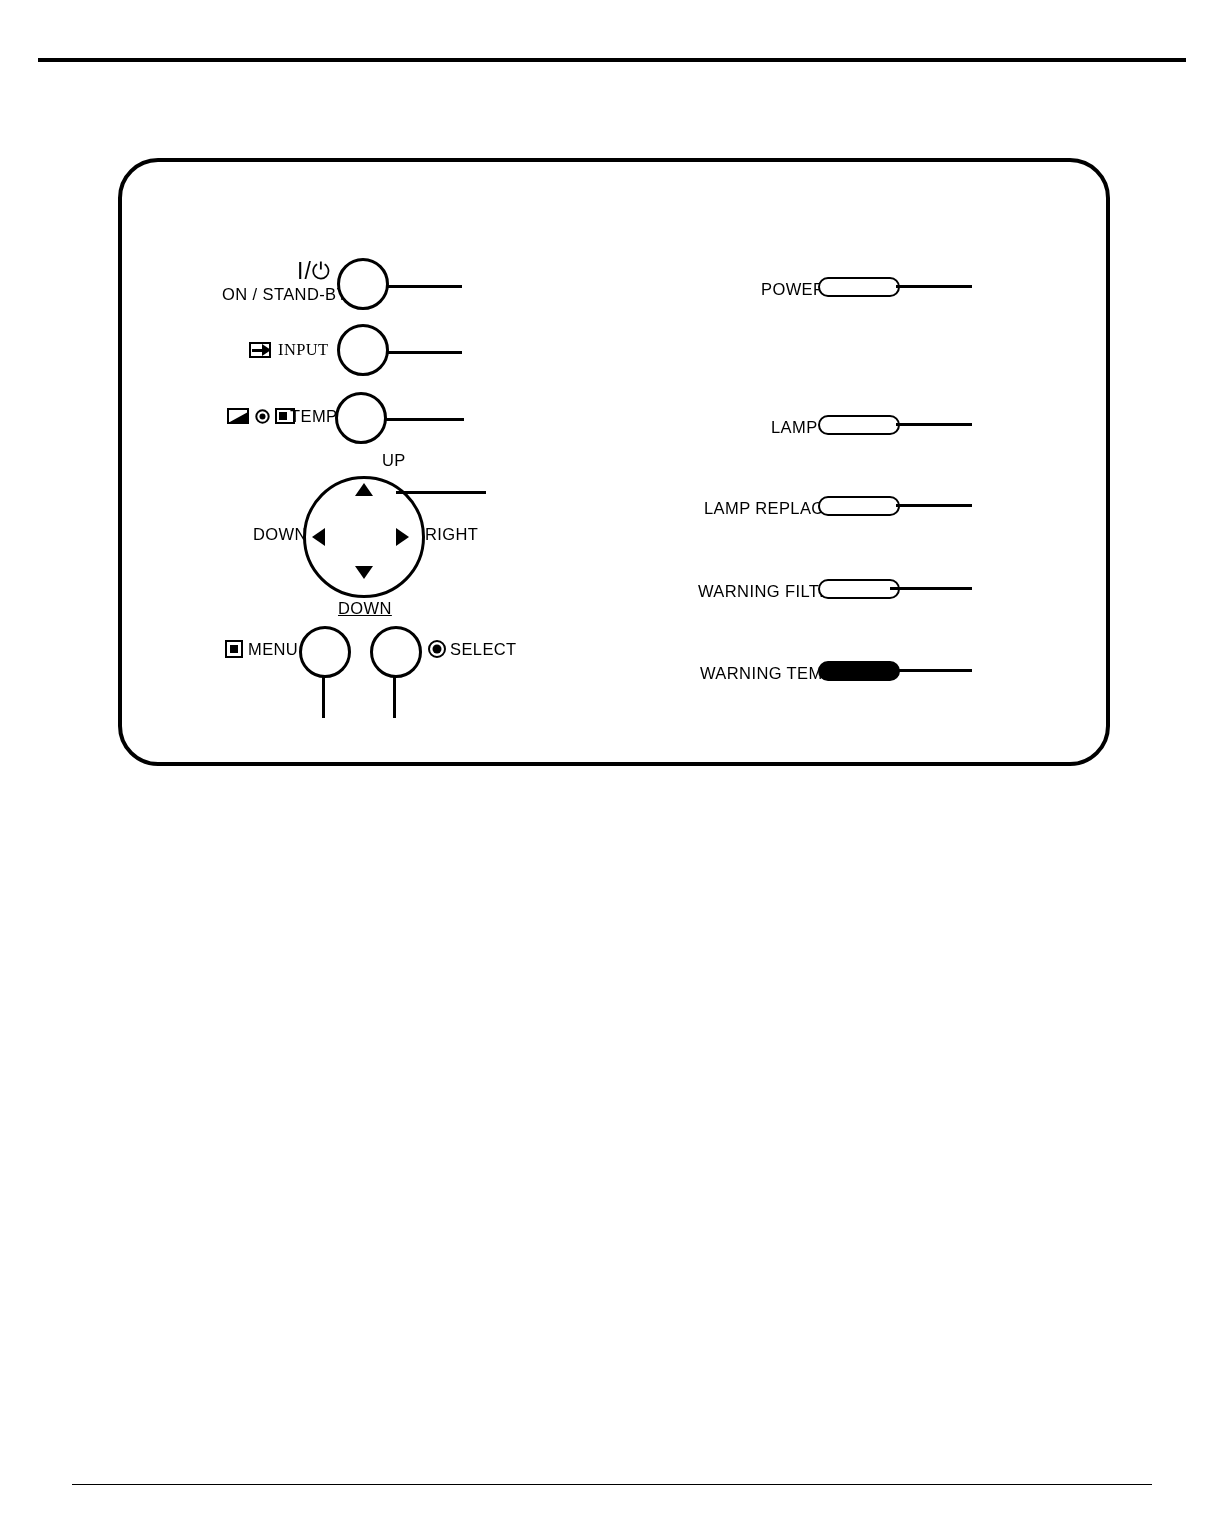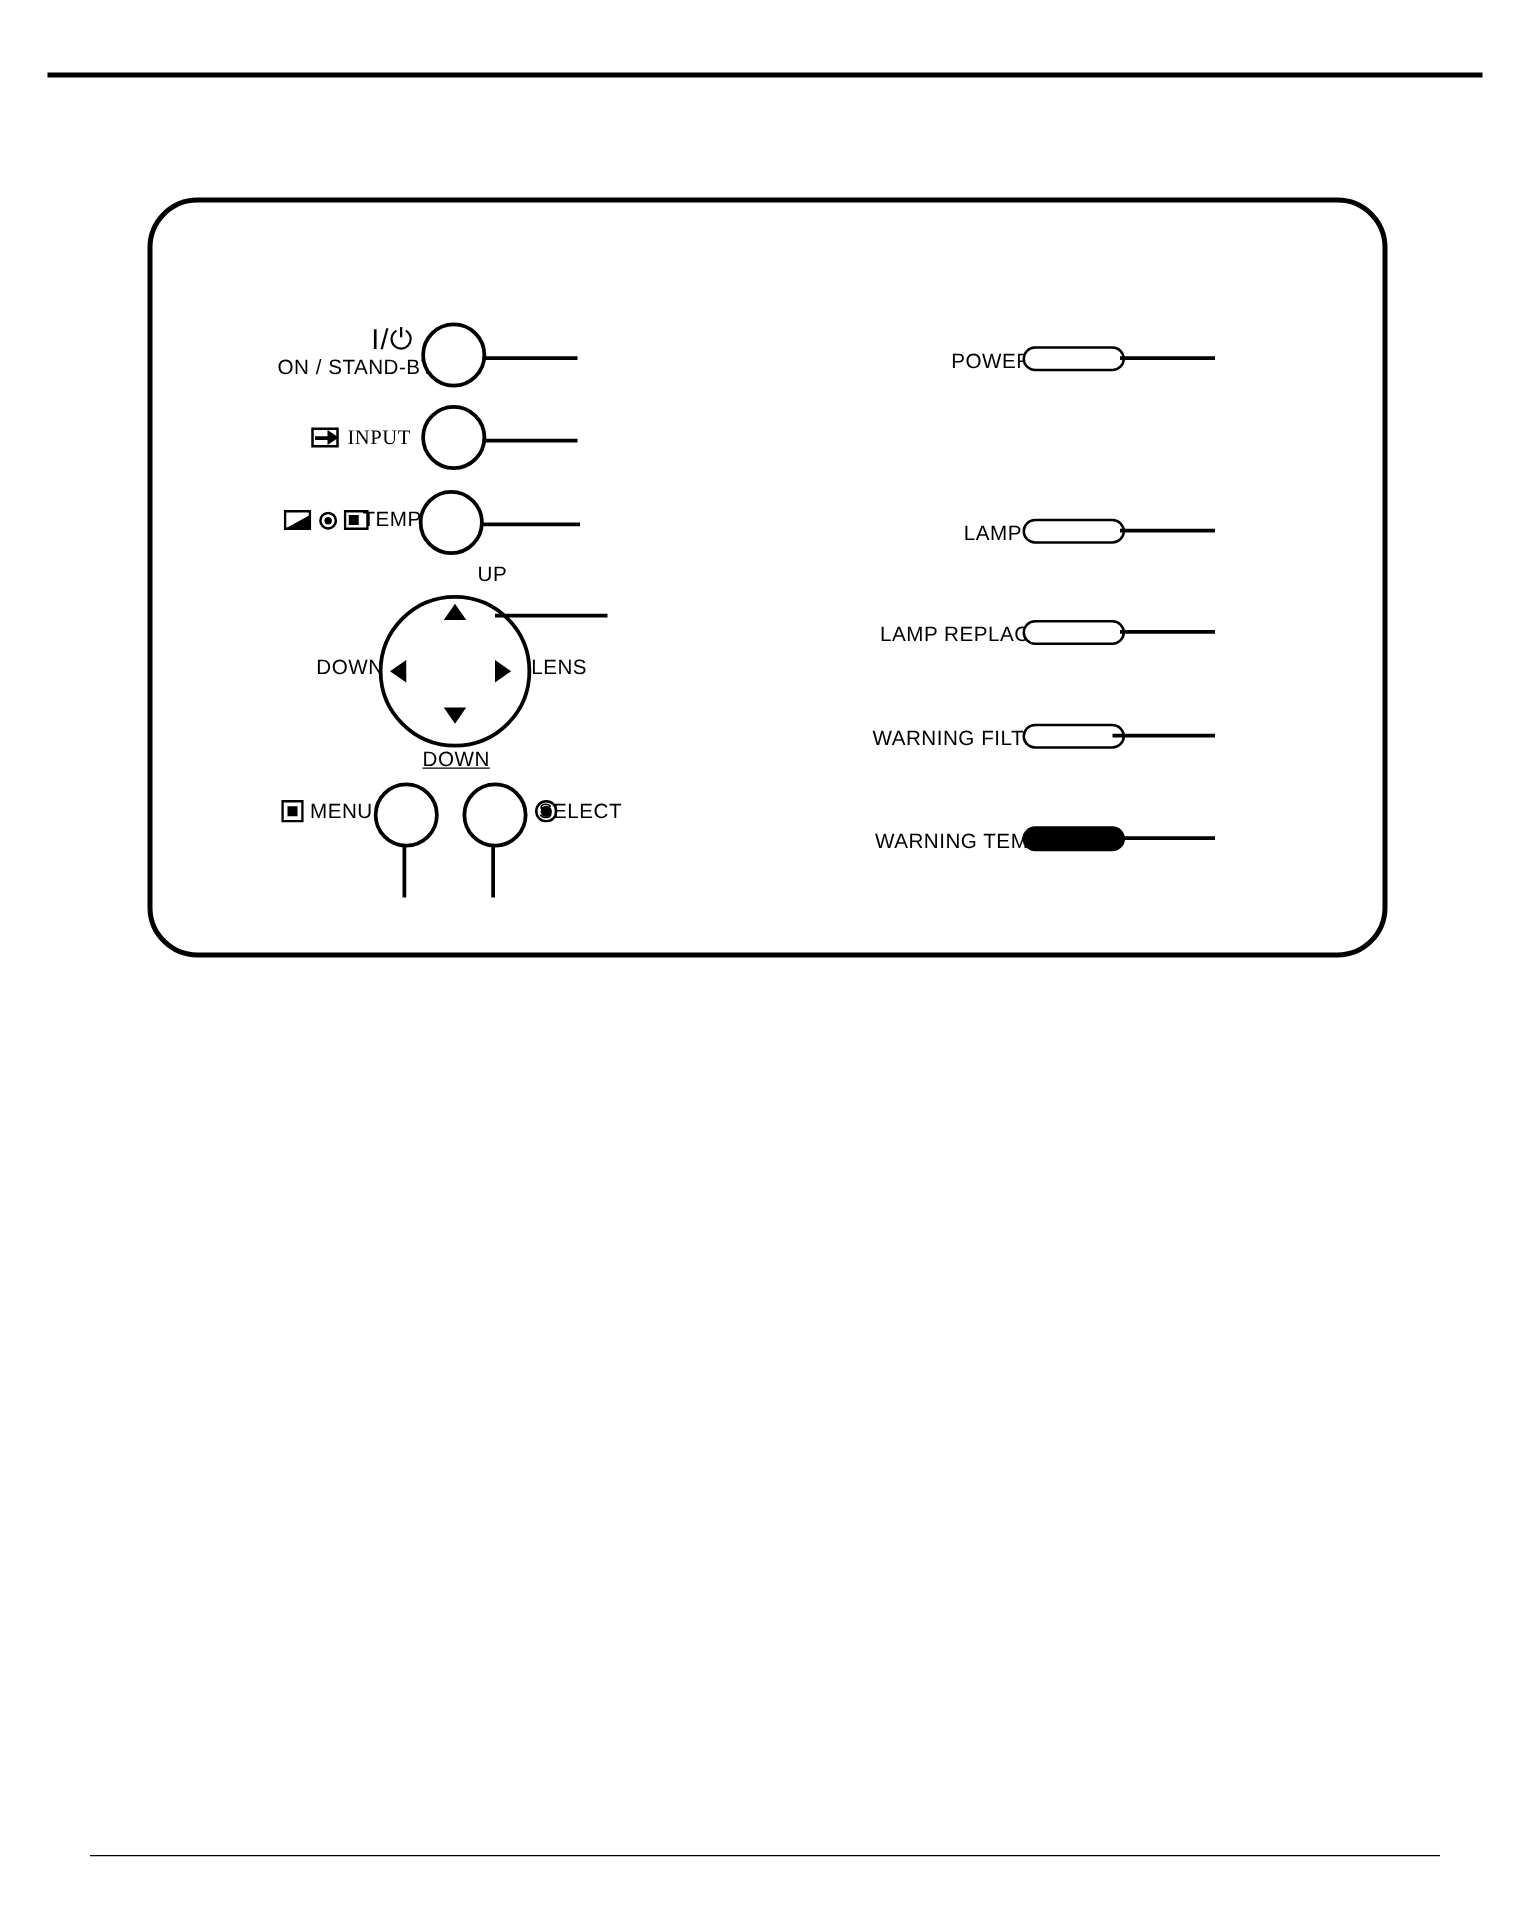--- a/index.html
+++ b/index.html
@@ -177,21 +177,21 @@
     <rect x="1" y="1" width="18" height="14" fill="none" stroke="#000" stroke-width="2"></rect>
     <rect x="4" y="4" width="8" height="8" fill="#000"></rect>
   </svg>
 </div>
 <div class="lbl" style="left:290px; top:408px;">TEMP</div>
 <div class="btn-circle" style="left:335px; top:392px; width:52px; height:52px;"></div>
 <div class="lead" style="left:384px; top:418px; width:80px;"></div>
 
 <div class="lbl" style="left:351px; top:452px;margin-left:31px;">UP</div>
 <div class="lbl" style="left:253px; top:526px;">DOWN</div>
-<div class="lbl" style="left:425px; top:526px;">LENS</div>
+<div class="lbl" style="left:425px; top:526px;">RIGHT</div>
 <div class="lbl" style="left:338px; top:600px;text-decoration:underline;">DOWN</div>
 
 <div class="dpad"></div>
 <div class="tri tri-up" style="left:355px; top:483px;"></div>
 <div class="tri tri-down" style="left:355px; top:566px;"></div>
 <div class="tri tri-left" style="left:312px; top:528px;"></div>
 <div class="tri tri-right" style="left:396px; top:528px;"></div>
 <div class="lead" style="left:396px; top:491px; width:90px;"></div>
 
 <div class="glyph" style="left:225px; top:640px;">
@@ -204,21 +204,21 @@
 <div class="btn-circle" style="left:299px; top:626px; width:52px; height:52px;"></div>
 <div class="lead-v" style="left:322px; top:676px; height:42px;"></div>
 
 <div class="btn-circle" style="left:370px; top:626px; width:52px; height:52px;"></div>
 <div class="glyph" style="left:428px; top:640px;">
   <svg width="18" height="18" viewBox="0 0 18 18">
     <circle cx="9" cy="9" r="8" fill="none" stroke="#000" stroke-width="2"></circle>
     <circle cx="9" cy="9" r="4.5" fill="#000"></circle>
   </svg>
 </div>
-<div class="lbl" style="left:431px; top:641px;text-align:right;">SELECT</div>
+<div class="lbl" style="left:450px; top:641px;text-align:right;">SELECT</div>
 <div class="lead-v" style="left:393px; top:676px; height:42px;"></div>
 
 <div class="lbl" style="left:761px; top:281px;">POWER</div>
 <div class="led" style="left:818px; top:277px;"></div>
 <div class="lead" style="left:896px; top:285px; width:76px;"></div>
 
 <div class="lbl" style="left:771px; top:419px;">LAMP</div>
 <div class="led" style="left:818px; top:415px;"></div>
 <div class="lead" style="left:896px; top:423px; width:76px;"></div>
 

